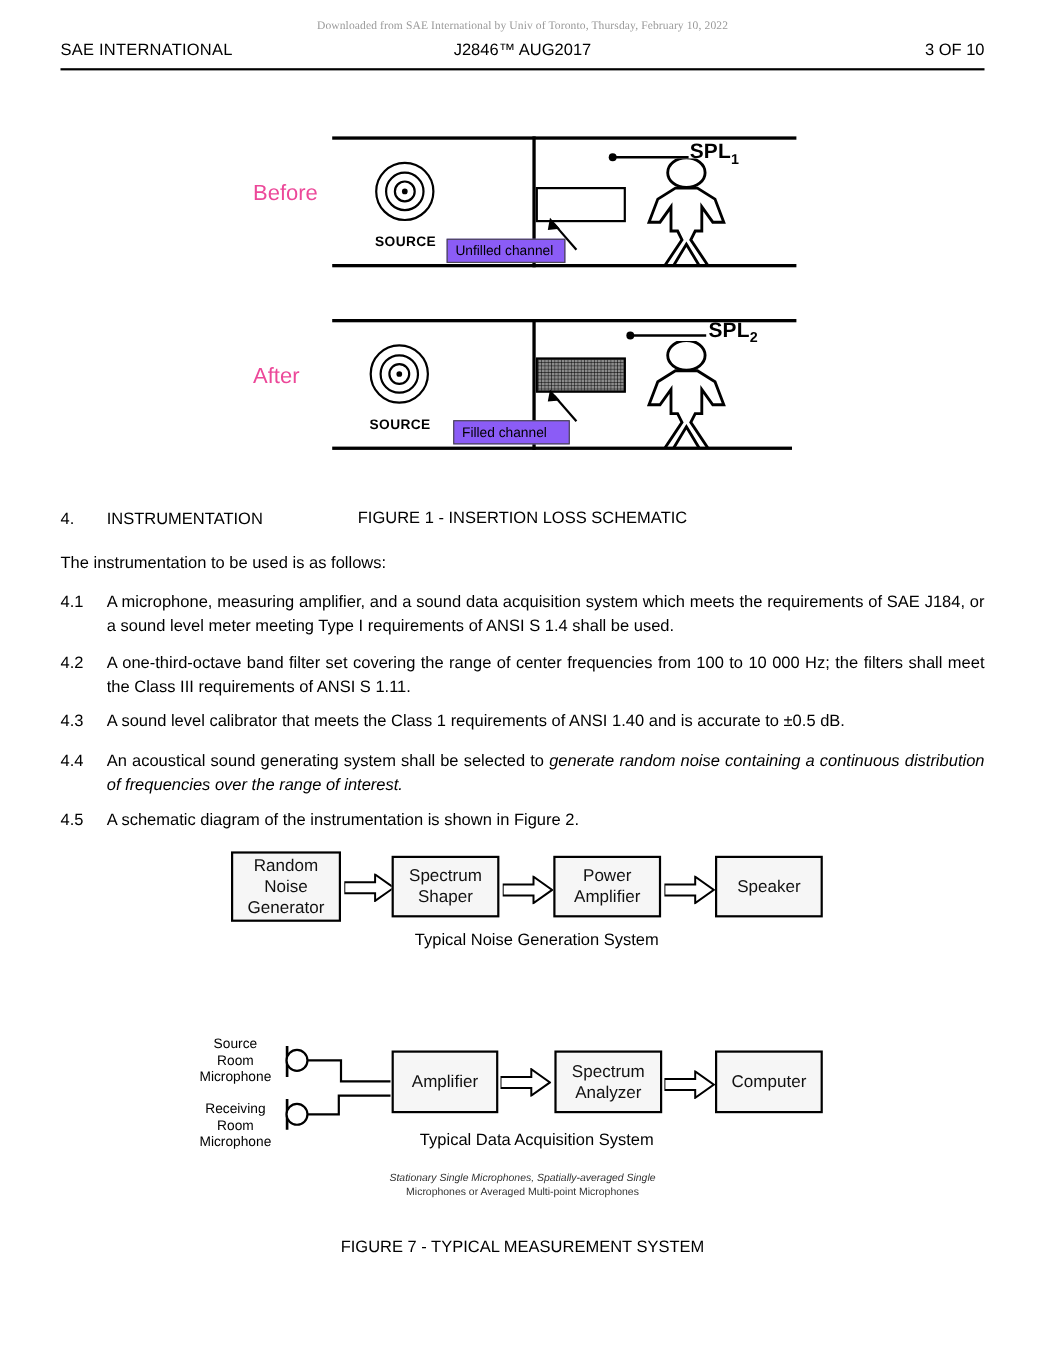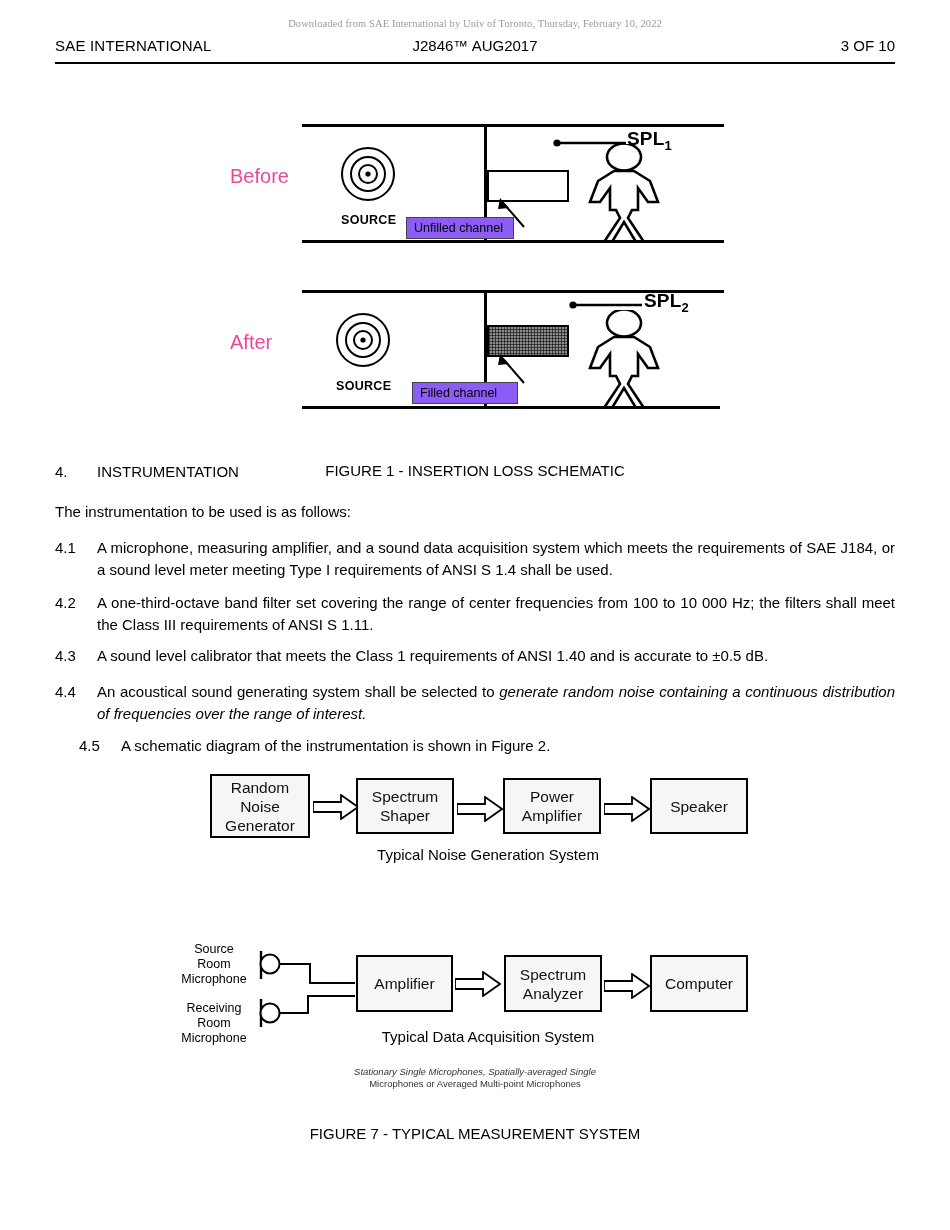--- a/index.html
+++ b/index.html
@@ -330,21 +330,21 @@
 <div class="para" style="top:645px;">
   <span class="pnum">4.3</span>
   <span class="ptext last-left">A sound level calibrator that meets the Class 1 requirements of ANSI 1.40 and is accurate to ±0.5 dB.</span>
 </div>
 
 <div class="para" style="top:681px;">
   <span class="pnum">4.4</span>
   <span class="ptext"><span>An acoustical sound generating system shall be selected to </span><span class="italic">generate random noise containing a continuous distribution of frequencies over the range of interest.</span></span>
 </div>
 
-<div class="para" style="top:735px;margin-left:24px;">
+<div class="para" style="top:735px;">
   <span class="pnum">4.5</span>
   <span class="ptext last-left">A schematic diagram of the instrumentation is shown in Figure 2.</span>
 </div>
 
 <div class="diagram" style="left:0; top:770px; width:950px; height:110px;">
 
   <div class="blk" style="left:210px; top:4px; width:100px; height:64px;">
     <span style="white-space:pre-line;">Random
 Noise
 Generator</span>

